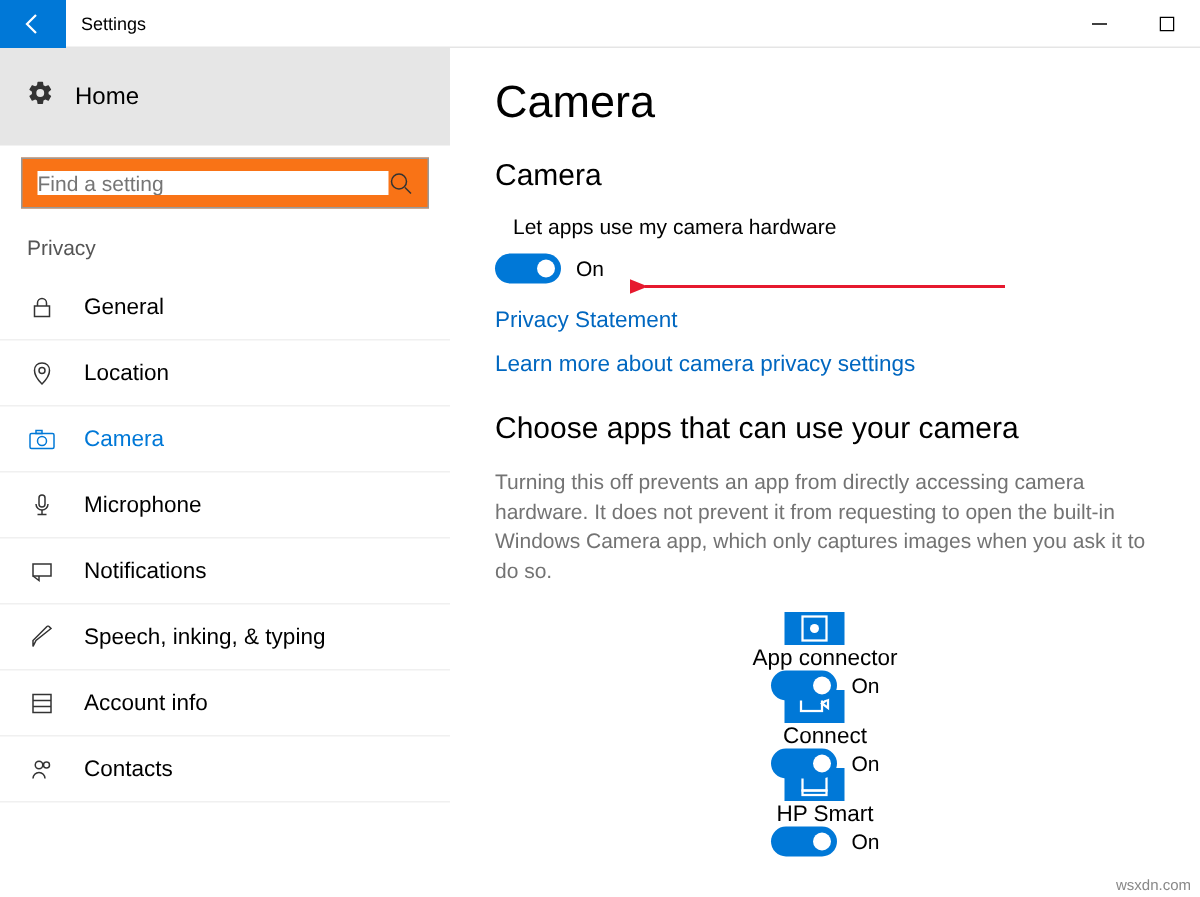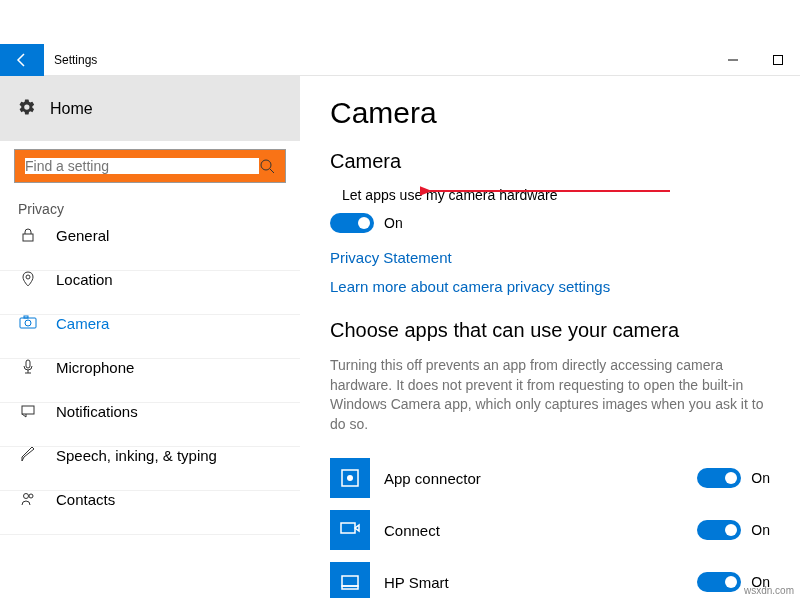--- a/index.html
+++ b/index.html
@@ -1,44 +1,44 @@
 <!DOCTYPE html>
 <html><head>
 <meta charset="utf-8">
 <style>
 * { margin: 0; padding: 0; box-sizing: border-box; font-family: "Segoe UI", Tahoma, sans-serif; }
 body { width: 800px; height: 598px; background: #fff; color: #000; font-size: 14px; overflow: hidden; position: relative; }
-.titlebar { height: 32px; display: flex; align-items: center; background: #fff; border-bottom: 1px solid #e5e5e5; margin-top: 44px; }
+.titlebar { height: 32px; display: flex; align-items: center; background: #fff; border-bottom: 1px solid #e5e5e5; }
 .back-btn { width: 44px; height: 32px; background: #0078d7; display: flex; align-items: center; justify-content: center; color: #fff; }
 .title { font-size: 12px; padding-left: 10px; }
 .winbtns { margin-left: auto; display: flex; }
 .winbtn { width: 45px; height: 32px; display: flex; align-items: center; justify-content: center; font-size: 14px; }
 .container { display: flex; height: calc(100% - 32px); }
 .sidebar { width: 300px; background: #fff; }
 .home-row { height: 65px; display: flex; align-items: center; padding: 0 18px; background: #e6e6e6; font-size: 16px; }
 .home-row .gear { margin-right: 14px; }
 .search-wrap { padding: 8px 14px 18px 14px; }
 .search-box { width: 100%; height: 34px; border: 1px solid #999; display: flex; align-items: center; padding: 0 10px; font-size: 14px; color: #666; background: #f97316; }
 .search-box input { flex: 1; border: none; outline: none; font-size: 14px; }
 .section-label { padding: 0 18px 10px 18px; color: #555; font-size: 14px; }
-.nav-item { height: 44px; display: flex; align-items: flex-start; padding: 0 18px; font-size: 15px; color: #000; border-bottom: 1px solid #f0f0f0; }
+.nav-item { height: 44px; display: flex; align-items: center; padding: 0 18px; font-size: 15px; color: #000; border-bottom: 1px solid #f0f0f0; }
 .nav-item.active { color: #0078d7; }
 .nav-item .icon { width: 20px; margin-right: 18px; display: flex; align-items: center; justify-content: center; }
 .content { flex: 1; padding: 20px 30px 0 30px; overflow: hidden; }
 .page-title { font-size: 30px; font-weight: 300; margin-bottom: 20px; }
 .section-title { font-size: 20px; font-weight: 400; margin-bottom: 14px; }
 .setting-label { font-size: 14px; margin-bottom: 10px; margin-left: 12px; }
 .toggle-row { display: flex; align-items: center; margin-bottom: 16px; }
 .toggle { width: 44px; height: 20px; border-radius: 10px; background: #0078d7; position: relative; }
 .toggle.on::after { content: ""; position: absolute; width: 12px; height: 12px; border-radius: 50%; background: #fff; top: 4px; right: 4px; }
 .toggle-label { margin-left: 10px; font-size: 14px; }
 .link { color: #0067c0; font-size: 15px; margin-bottom: 12px; display: block; }
 .subsection-title { font-size: 20px; font-weight: 400; margin-top: 24px; margin-bottom: 14px; }
 .desc { font-size: 14px; line-height: 1.4; color: #737373; margin-bottom: 18px; }
-.app-row { display: flex; align-items: center; height: 52px; }
+.app-row { display: flex; align-items: center; height: 52px; flex-direction: column; }
 .app-icon { width: 40px; height: 40px; background: #0078d7; margin-right: 14px; display: flex; align-items: center; justify-content: center; color: #fff; }
 .app-name { flex: 1; font-size: 15px; }
 .app-toggle-wrap { display: flex; align-items: center; }
 .arrow-annotation { position: absolute; top: 186px; left: 420px; pointer-events: none; }
 .watermark { position: absolute; bottom: 2px; right: 6px; font-size: 10px; color: #888; }
 </style>
 </head>
 <body>
 
 <div class="titlebar">
@@ -135,20 +135,30 @@
       <span class="icon">
           <svg width="16" height="16" viewBox="0 0 16 16">
             <path d="M2 14 L4 10 L14 2 L12 0 L2 10 Z" stroke="#333" fill="none"></path>
           </svg>
         </span>
       <span>Speech, inking, &amp; typing</span>
     </div>
     <div class="nav-item">
       <span class="icon">
           <svg width="16" height="16" viewBox="0 0 16 16">
+            <rect x="2" y="2" width="12" height="12" stroke="#333" fill="none"></rect>
+            <line x1="2" y1="6" x2="14" y2="6" stroke="#333"></line>
+            <line x1="2" y1="10" x2="14" y2="10" stroke="#333"></line>
+          </svg>
+        </span>
+      <span>Account info</span>
+    </div>
+    <div class="nav-item">
+      <span class="icon">
+          <svg width="16" height="16" viewBox="0 0 16 16">
             <circle cx="6" cy="5" r="2.5" stroke="#333" fill="none"></circle>
             <path d="M2 14 a4 4 0 0 1 8 0" stroke="#333" fill="none"></path>
             <circle cx="11" cy="5" r="2" stroke="#333" fill="none"></circle>
           </svg>
         </span>
       <span>Contacts</span>
     </div>
   </div>
 
   <div class="content">

